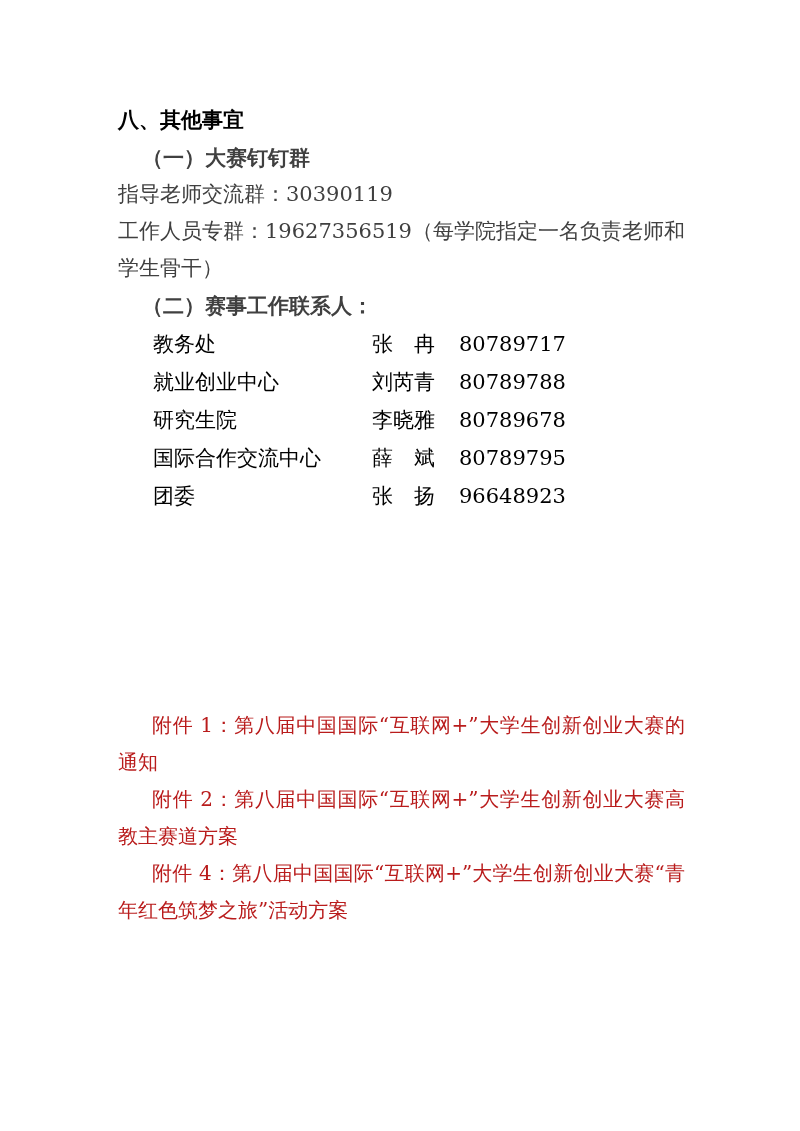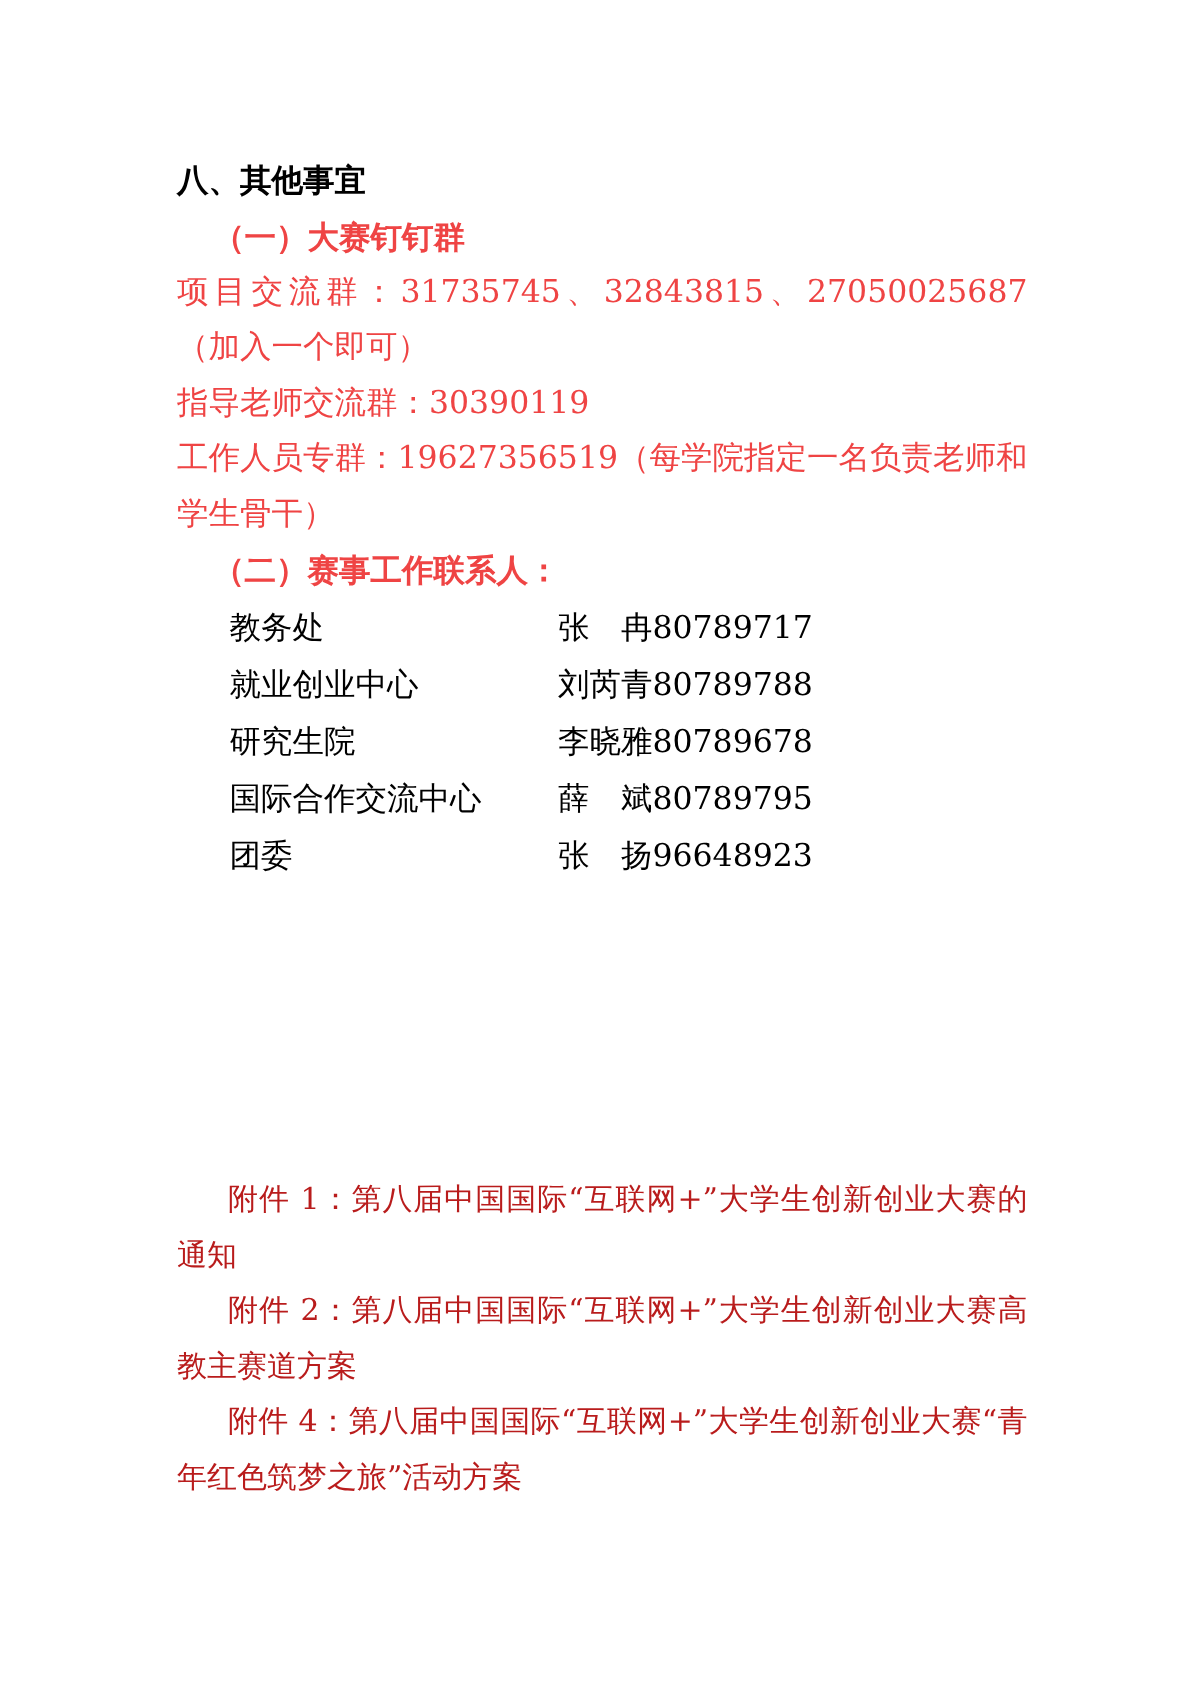--- a/index.html
+++ b/index.html
@@ -28,21 +28,21 @@
     font-weight: bold;
     font-size: 21px;
     line-height: 37px;
     color: #000000;
   }
   p.line {
     margin: 0;
     font-size: 21px;
     line-height: 37px;
     text-align: justify;
-    color: #ef4444;
+    color: #404040;
   }
   .sub-title {
     font-weight: bold;
     text-indent: 24px;
   }
   .first-indent {
     text-indent: 42px;
   }
   .contact-list {
     margin-top: 1px;
@@ -52,21 +52,21 @@
     font-size: 21px;
     line-height: 38px;
     white-space: nowrap;
   }
   .contact-dept {
     display: inline-block;
     width: 219px;
   }
   .contact-name {
     display: inline-block;
-    margin-right: 0;
+    margin-right: 24px;
   }
   .big-gap {
     height: 192px;
   }
   p.attach-line {
     margin: 0;
     font-size: 20px;
     line-height: 37px;
     text-align: justify;
     text-indent: 34px;
@@ -77,21 +77,20 @@
 <body>
 
 <div class="page">
   <div class="content">
 
     <h1 class="heading">八、其他事宜</h1>
 
     <p class="line sub-title">（一）大赛钉钉群</p>
 
 
-    <p class="line">项目交流群：31735745、32843815、27050025687（加入一个即可）</p>
 
     <p class="line">指导老师交流群：30390119</p>
 
     <p class="line">工作人员专群：19627356519（每学院指定一名负责老师和学生骨干）</p>
 
     <p class="line sub-title">（二）赛事工作联系人：</p>
 
     <div class="contact-list">
 
       <div class="contact-row">

